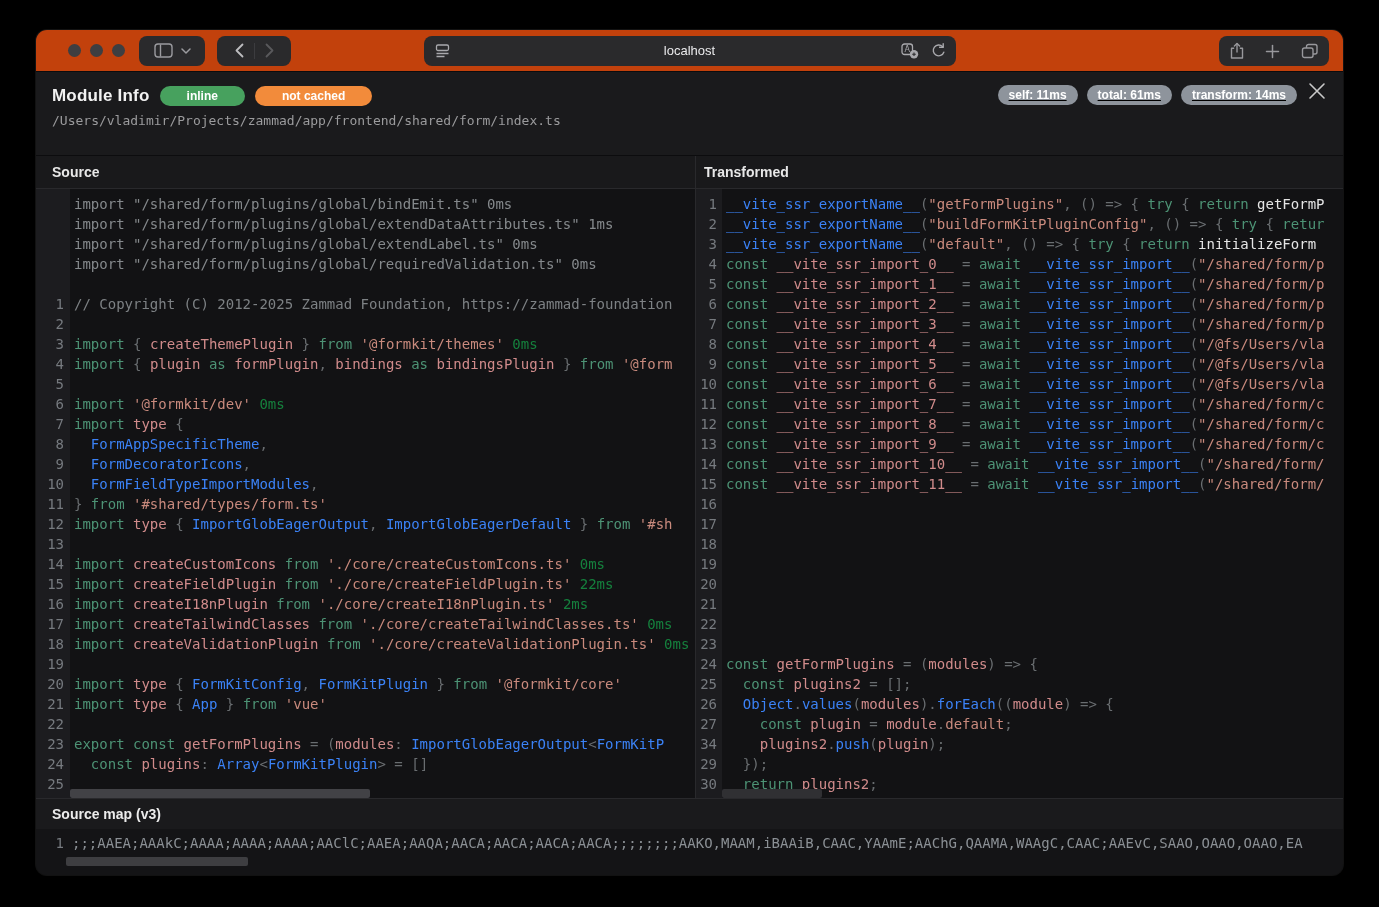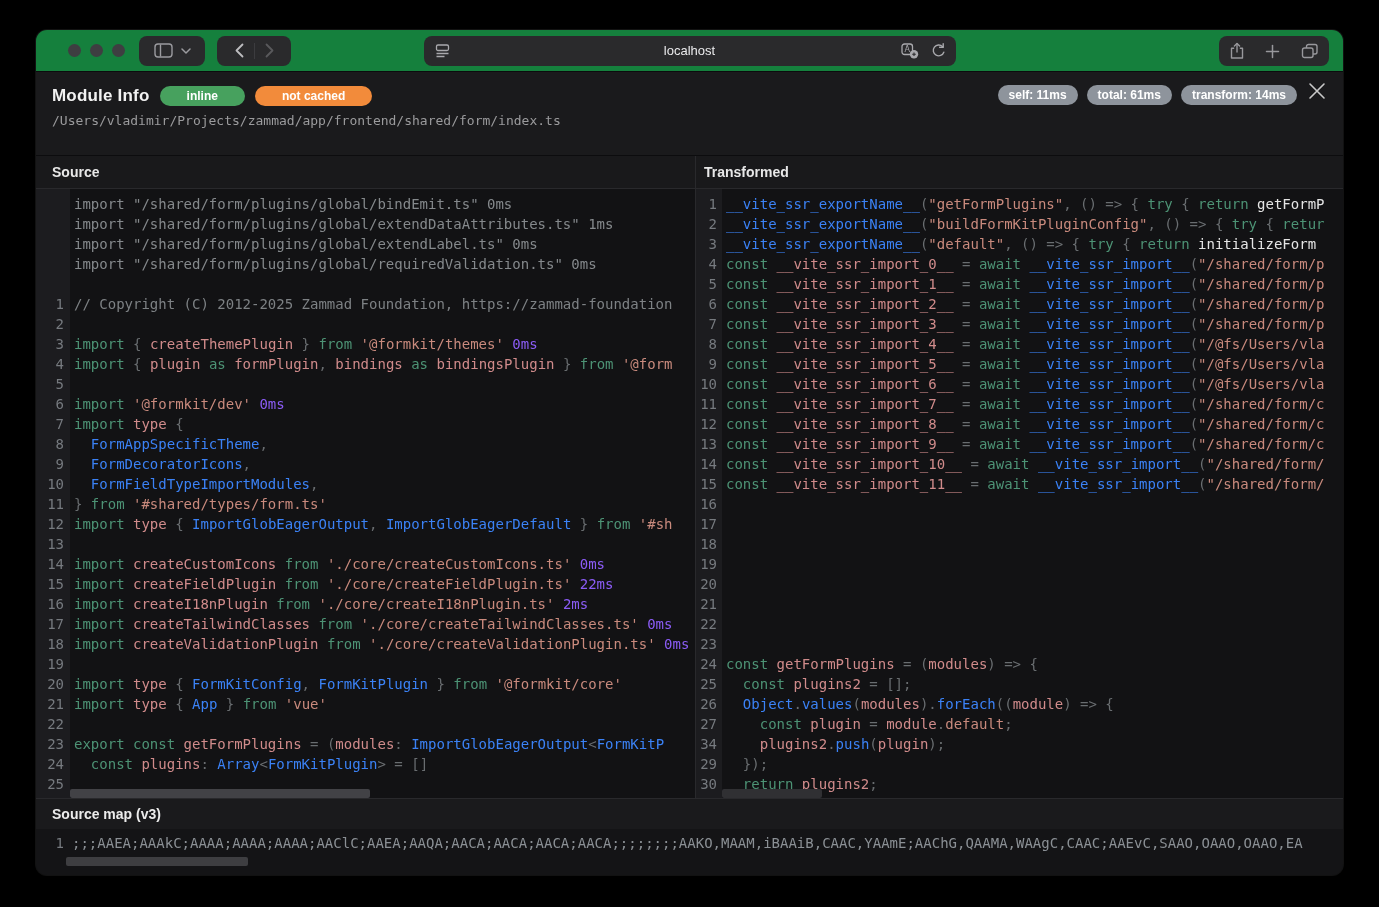--- a/index.html
+++ b/index.html
@@ -3,21 +3,21 @@
 <meta charset="utf-8">
 <style>
   * { margin:0; padding:0; box-sizing:border-box; }
   html,body { width:1379px; height:907px; background:#000; overflow:hidden;
               font-family:"Liberation Sans","DejaVu Sans",sans-serif; }
   .window { position:absolute; left:36px; top:30px; width:1307px; height:845px;
             background:#151517; border-radius:11px; overflow:hidden;
             box-shadow:0 0 0 1px rgba(255,255,255,0.07), 0 18px 50px rgba(0,0,0,0.8); }
 
   
-  .chrome { position:relative; height:42px; background:#15803d; display:flex; align-items:center;
+  .chrome { position:relative; height:42px; background:#c2410c; display:flex; align-items:center;
             padding:0 26px; border-bottom:1px solid #0c0c0e; }
   .tl-group { display:flex; gap:9px; margin-left:6px; }
   .tl { width:13px; height:13px; border-radius:50%; background:#3e3e41; }
   .pill { background:#2a2a2c; border-radius:8px; height:30px; display:flex; align-items:center; justify-content:center; }
   .sb-pill { width:66px; margin-left:14px; gap:8px; }
   .nav-pill { width:74px; margin-left:12px; gap:0; }
   .nav-div { width:1px; height:16px; background:#3c3c3f; margin:0 10px; }
   .addr { position:absolute; left:calc(50% - 266px); top:6px; width:532px; height:30px;
           background:#2a2a2c; border-radius:8px; }
   .addr-reader { position:absolute; left:11px; top:7px; }
@@ -26,21 +26,21 @@
   .addr-right { position:absolute; right:10px; top:7px; display:flex; gap:12px; }
   .right-pill { position:absolute; right:14px; top:6px; width:110px; gap:0; justify-content:space-around; }
   svg.icon { display:block; }
 
   
   .modheader { position:relative; height:83px; background:#1a1a1c; padding:14px 16px 0 16px; }
   .mh-row { display:flex; align-items:center; gap:10px; }
   .mh-title { color:#f2f2f2; font-size:17px; font-weight:bold; letter-spacing:0.2px; }
   .badge { font-size:12px; font-weight:bold; color:#fff; padding:3px 27px; border-radius:11px; line-height:14px; }
   .mh-path { margin-top:7px; font-family:"DejaVu Sans Mono",monospace; font-size:13px; color:#9b9b9d; }
-  .metrics { position:absolute; right:46px; top:13px; display:flex; gap:9px; }
+  .metrics { position:absolute; right:46px; top:13px; display:flex; gap:9px;text-decoration:underline; }
   .metric { background:#8e949c; color:#fff; font-size:12px; font-weight:bold;
             padding:3px 11px; border-radius:11px; line-height:14px; }
   .close-btn { position:absolute; right:16px; top:9px; width:20px; height:20px; cursor:pointer; }
 
   
   .main { display:flex; height:643px; border-top:1px solid #0c0c0e; }
   .panel { display:flex; flex-direction:column; overflow:hidden; }
   .panel.src { width:659px; }
   .panel.tr  { width:648px; border-left:1px solid #29292c; }
   .panel-head { height:33px; background:#19191b; border-bottom:1px solid #29292c;
@@ -57,21 +57,21 @@
   .ln { flex:0 0 auto; text-align:right; color:#767a7f; background:#1c1c1f; }
   .panel.src .ln { width:34px; padding-right:6px; }
   .panel.tr  .ln { width:26px; padding-right:5px; }
   .ct { padding-left:4px; white-space:pre; color:#c6c6c6; }
   .tk-kw  { color:#4d9375; }
   .tk-rose{ color:#d08b8b; }
   .tk-tan { color:#3b82f6; }
   .tk-str { color:#c98a7d; }
   .tk-fn  { color:#e5e5e5; }
   .tk-pun { color:#696d70; }
-  .tk-dim { color:#8b5cf6; }
+  .tk-dim { color:#15803d; }
   .tk-cmt { color:#7d8184; }
   .tk-ghost{ color:#85898c; }
   .hthumb { position:absolute; bottom:0; height:9px; background:#424246; border-radius:2px; }
   .panel.src .hthumb { left:34px; width:300px; }
   .panel.tr  .hthumb { left:26px; width:100px; background:#303033; }
 
   
   .sm { position:relative; height:77px; background:#141416; border-top:1px solid #29292c; }
   .sm-head { height:30px; background:#1a1a1c; display:flex; align-items:center; padding-left:16px;
              color:#ececec; font-size:14px; font-weight:bold; }

